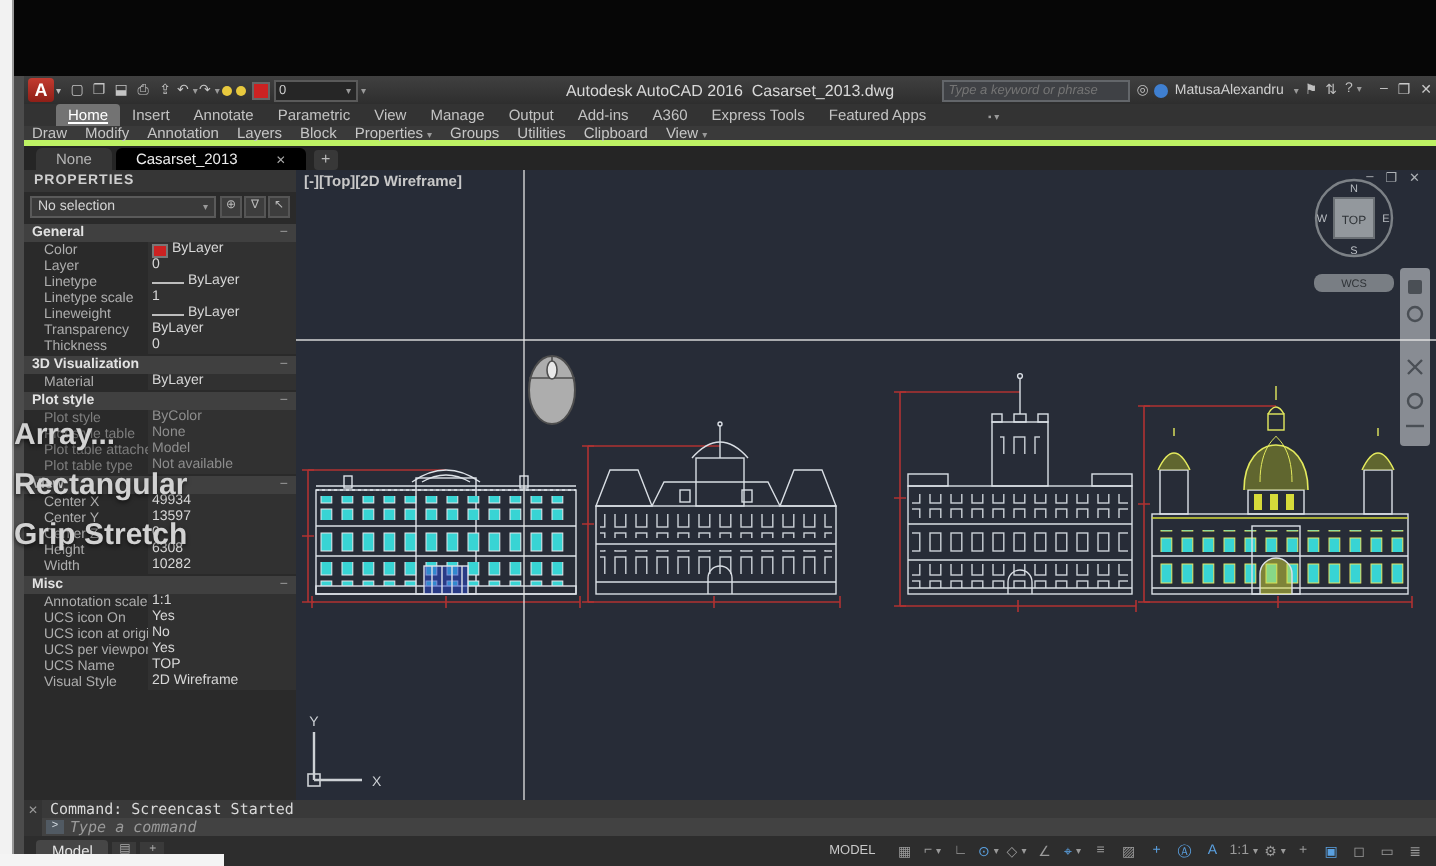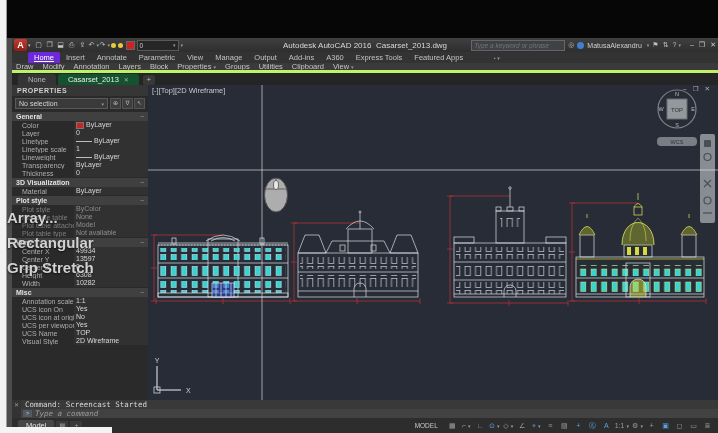--- a/index.html
+++ b/index.html
@@ -32,34 +32,34 @@
              font-size:6.5px;font-style:italic;padding:0 2px;font-family:"Liberation Sans",sans-serif;}
   .tb-ic{font-size:7px;color:#bfbfbf;}
   .user-dot{width:7px;height:7px;border-radius:50%;background:#3f7fd0;display:inline-block;}
   .username{font-size:7px;color:#d0d0d0;}
   .winbtns{display:flex;gap:5px;margin-left:6px;font-size:7px;color:#c9c9c9;}
 
   
   .ribbontabs{position:absolute;left:0;top:14px;width:706px;height:11px;background:#333;
               display:flex;align-items:flex-end;padding-left:16px;gap:0;box-sizing:border-box;}
   .rtab{font-size:7.5px;color:#c3c3c3;padding:1px 6px;}
-  .rtab.active{background:#6d28d9;color:#fff;border-radius:2px 2px 0 0;text-decoration:underline;}
+  .rtab.active{background:#737373;color:#fff;border-radius:2px 2px 0 0;text-decoration:underline;}
   .rtab-dd{font-size:5px;color:#9a9a9a;align-self:center;margin-left:2px;}
 
   
   .panelsrow{position:absolute;left:0;top:25px;width:706px;height:10px;background:#3a3a3a;
              border-bottom:3px solid #bef264;display:flex;align-items:center;padding-left:4px;gap:9px;box-sizing:border-box;}
   .ppanel{font-size:7.5px;color:#c6c6c6;}
   .dd::after{content:"▾";font-size:5px;color:#9a9a9a;margin-left:2px;}
 
   
   .filetabs{position:absolute;left:0;top:35px;width:706px;height:12px;background:#252525;
             display:flex;align-items:flex-end;padding-left:6px;gap:2px;box-sizing:border-box;}
   .ftab{font-size:7.5px;color:#b5b5b5;background:#353535;padding:1px 10px;border-radius:3px 3px 0 0;}
-  .ftab.active{background:#14532d;color:#ededed;display:flex;gap:5px;align-items:center;text-align:center;}
+  .ftab.active{background:#000000;color:#ededed;display:flex;gap:19px;align-items:center;text-align:center;}
   .ftab .x{font-size:6px;color:#aaa;}
   .ftab-plus{width:12px;height:10px;background:#383838;color:#bbb;font-size:8px;text-align:center;
              line-height:10px;border-radius:2px;margin-left:2px;}
 
   
   .main{position:absolute;left:0;top:47px;width:706px;height:315px;}
 
   
   .props{position:absolute;left:0;top:0;width:136px;height:315px;background:#2a2a2a;overflow:hidden;}
   .props-title{height:11px;background:#363636;color:#cfcfcf;font-size:7px;font-weight:bold;
@@ -77,21 +77,21 @@
   .prow .pl{width:62px;color:#aeaeae;padding-left:10px;box-sizing:border-box;
             white-space:nowrap;overflow:hidden;}
   .prow .pv{flex:1;color:#d8d8d8;background:#313131;height:8px;line-height:8px;padding-left:2px;
             display:flex;align-items:center;gap:2px;white-space:nowrap;overflow:hidden;}
   .prow.dim .pl{color:#7e7e7e;} .prow.dim .pv{color:#8e8e8e;}
   .sw{width:6px;height:5px;background:#c22;border:1px solid #777;display:inline-block;}
   .ln{width:16px;height:1px;background:#bdbdbd;display:inline-block;}
 
   
   .viewport{position:absolute;left:136px;top:0;width:570px;height:315px;background:#272c37;overflow:hidden;}
-  .vp-label{position:absolute;left:4px;top:1px;font-size:7.5px;color:#c8c8c8;z-index:5;}
+  .vp-label{position:absolute;left:4px;top:1px;font-size:7.5px;color:#c8c8c8;z-index:5;font-weight:bold;}
   .vp-winbtns{position:absolute;right:8px;top:0;font-size:6.5px;color:#aeb2b6;z-index:5;display:flex;gap:6px;}
   .vp-svg{position:absolute;left:0;top:0;}
 
   
   .overlay-cmds{position:absolute;left:7px;top:210px;z-index:50;color:#d2d2d2;font-weight:bold;
                 text-shadow:0 1px 2px rgba(0,0,0,.6);}
   .overlay-cmds div{font-size:15px;line-height:16px;margin-bottom:9px;white-space:nowrap;}
 
   
   .cmdline{position:absolute;left:0;top:362px;width:706px;height:36px;background:#393939;display:flex;}

